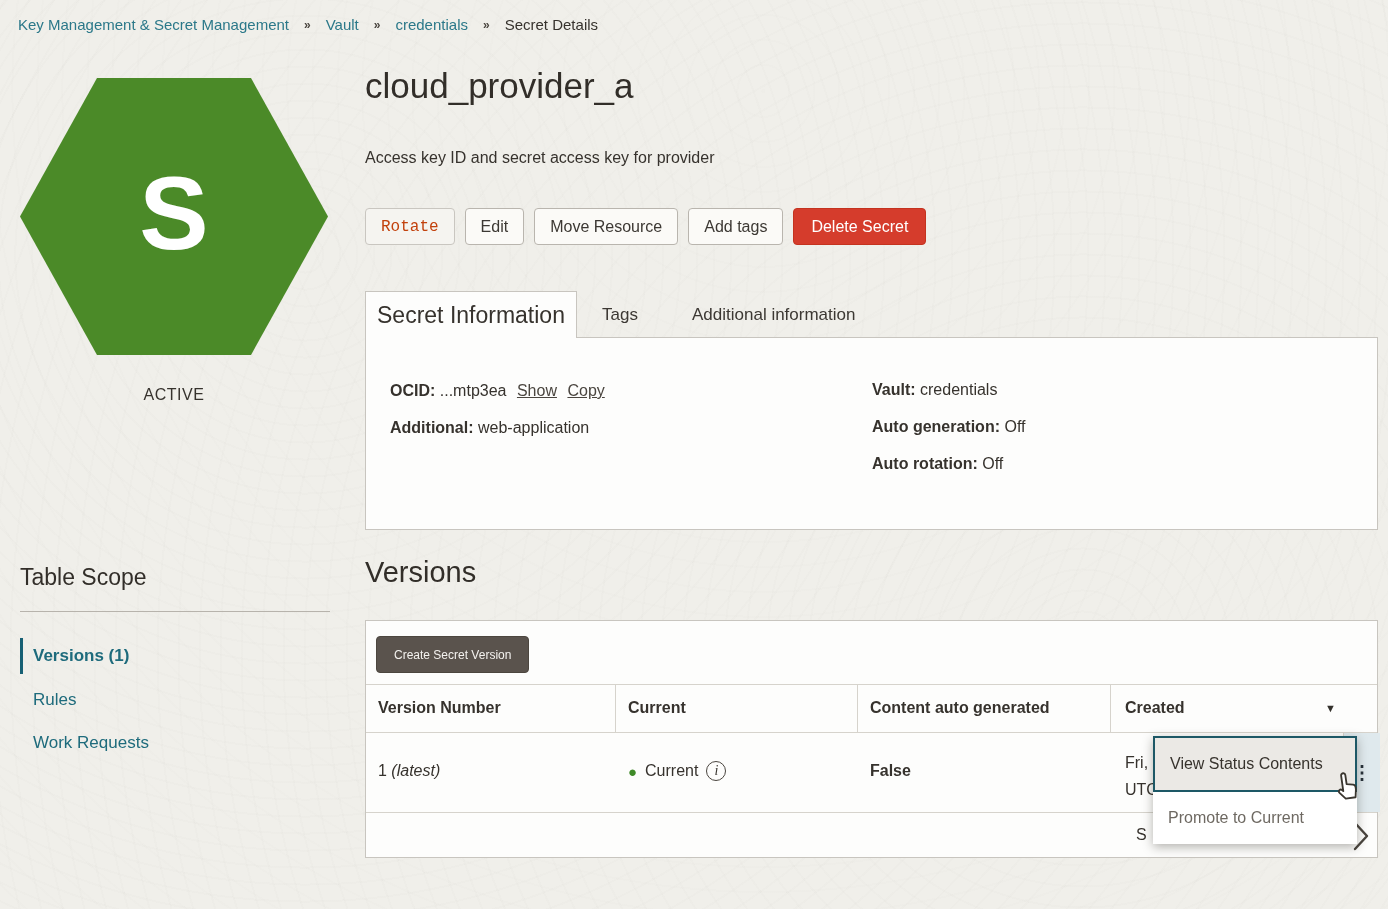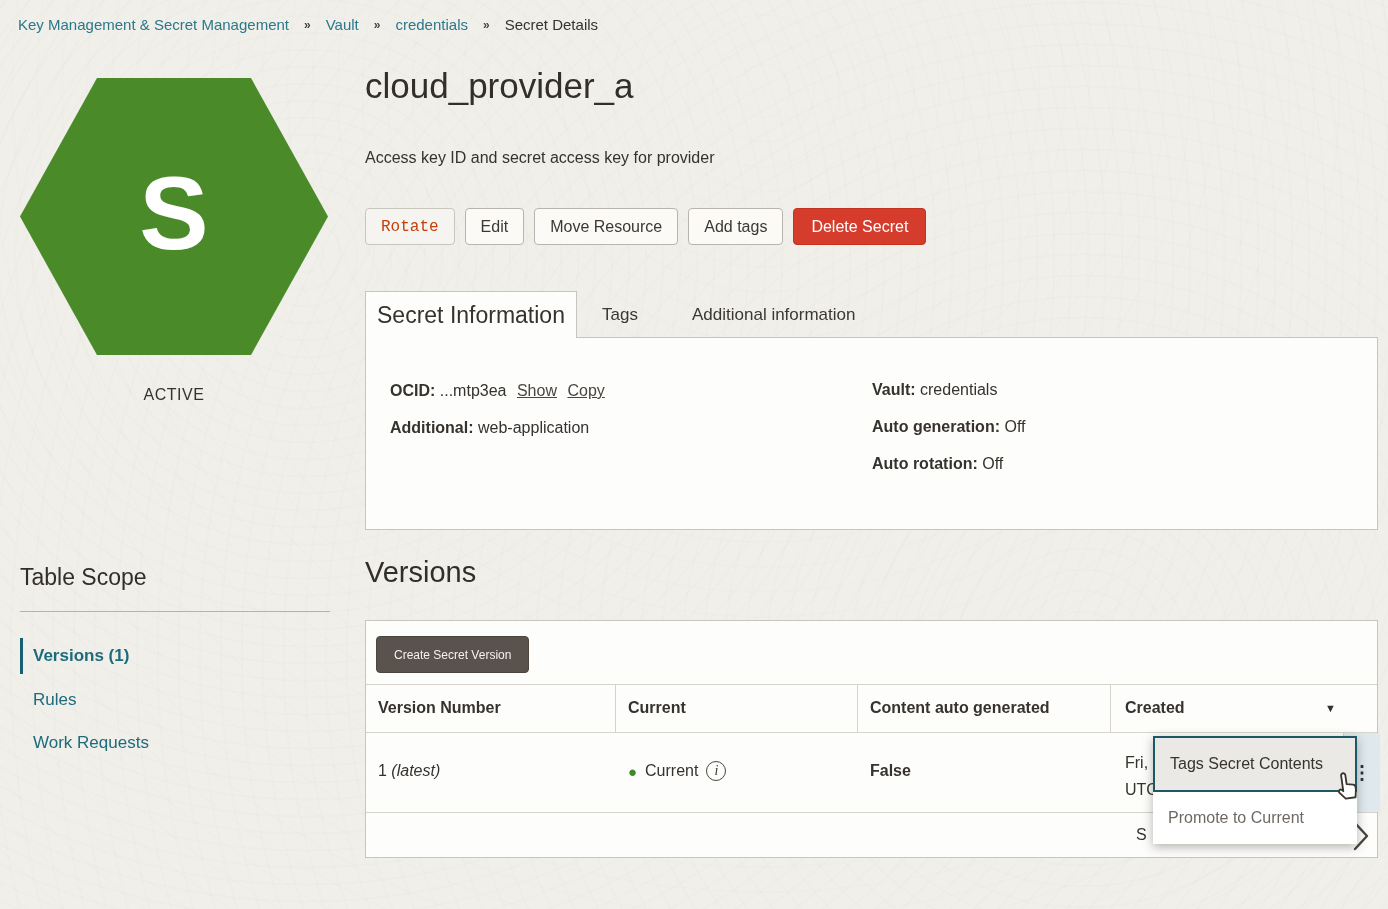--- a/index.html
+++ b/index.html
@@ -195,21 +195,21 @@
   </div>
 
   <div class="abs page-partial">S</div>
   <div class="abs next-chevron">
     <svg width="22" height="34" viewBox="0 0 22 34">
       <polyline points="5,4 17,17 5,30" fill="none" stroke="#4a453f" stroke-width="2.4" stroke-linecap="round" stroke-linejoin="round"></polyline>
     </svg>
   </div>
 
   <div class="abs menu">
-    <div class="menu-item hl">Tags Secret Contents</div>
+    <div class="menu-item hl">View Status Contents</div>
     <div class="menu-item">Promote to Current</div>
   </div>
 
   <div class="abs cursor-hand">
     <svg width="34" height="34" viewBox="0 0 24 24" style="transform:rotate(-8deg);">
       <path d="M9 3.5c0-.8.7-1.5 1.5-1.5S12 2.7 12 3.5V10l4.4.9c1 .2 1.6 1 1.6 2v1.6L17 20h-7l-3.8-4.6c-.5-.6-.4-1.4.2-1.9.5-.4 1.3-.4 1.8.1L9 14.5z" fill="#fff" stroke="#3a362f" stroke-width="1.3" stroke-linejoin="round"></path>
     </svg>
   </div>
 
 </div>

